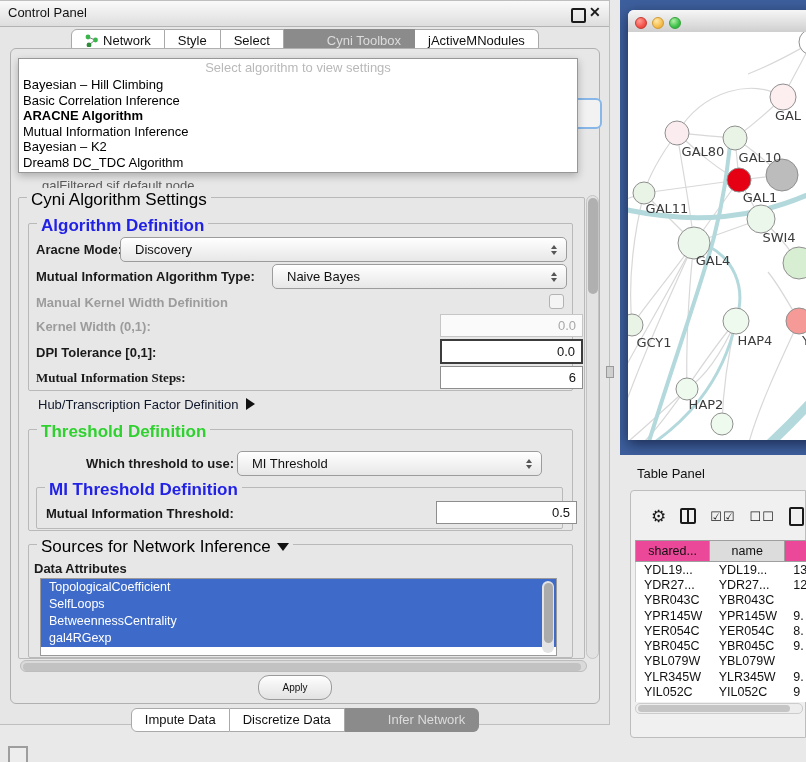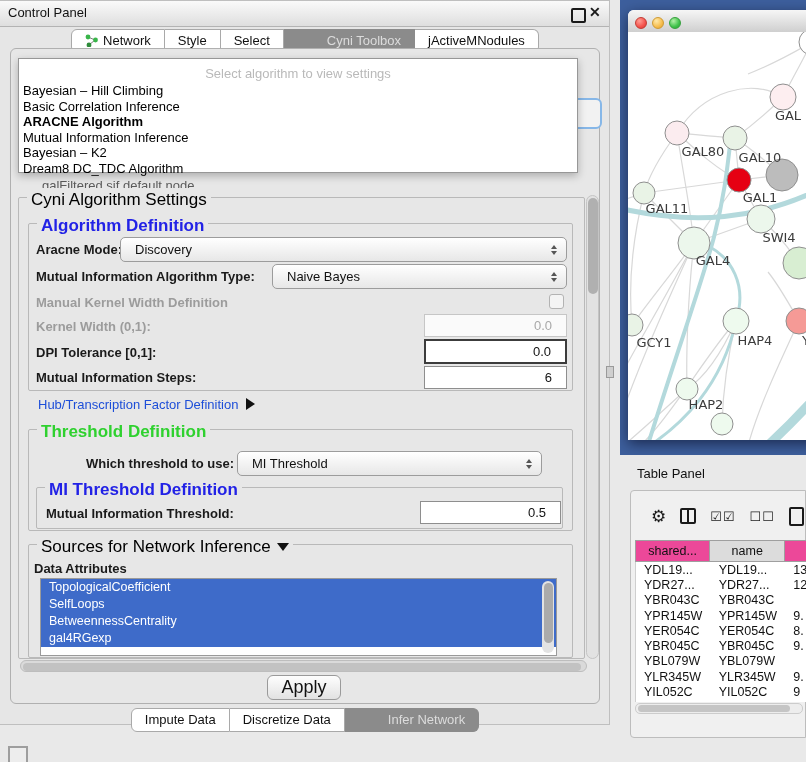--- a/index.html
+++ b/index.html
@@ -22,57 +22,57 @@
   
   #cp-main{left:10px;top:47px;width:590px;height:656px;background:#e7e7e7;border:1px solid #b0b0b0;border-radius:6px;box-sizing:border-box;}
   
   #combo-sliver{left:566px;top:97px;width:32px;height:27px;border:2px solid #86b7e8;border-radius:6px;background:#f2f2f2;}
   
   #partial-text{left:42px;top:174px;width:520px;height:13px;overflow:hidden;font-size:13px;color:#5a5a5a;}
   #partial-text span{position:relative;top:3px;}
   
   #dropdown{left:18px;top:57px;width:560px;height:115px;background:#fff;border:1px solid #979797;
             box-shadow:0 3px 8px rgba(0,0,0,.25);box-sizing:border-box;}
-  #dd-prompt{text-align:center;color:#b9b9b9;font-size:13px;padding-top:7px;height:17px;}
+  #dd-prompt{text-align:center;color:#b9b9b9;font-size:13px;padding-top:1px;height:17px;}
   .dd-item{font-size:13px;color:#000;line-height:15.6px;padding-left:4px;white-space:nowrap;}
   .dd-item.bold{font-weight:bold;}
   
   .group{position:absolute;border:1px solid #b9b9b9;border-radius:2px;box-sizing:border-box;}
   .legend{position:absolute;top:-8px;left:8px;background:#e7e7e7;padding:0 4px;font-size:17px;white-space:nowrap;}
   .legend.blue{color:#2222e6;font-weight:bold;}
   .legend.green{color:#2fd12f;font-weight:bold;}
   .lbl{position:absolute;font-size:13px;font-weight:bold;color:#1a1a1a;white-space:nowrap;}
   .lbl.dis{color:#9c9c9c;}
   .combo{position:absolute;height:25px;border:1px solid #9c9c9c;border-radius:5px;background:linear-gradient(#ffffff,#e7e7e7);
          box-sizing:border-box;display:flex;align-items:center;font-size:13px;color:#111;}
   .combo .ctext{padding-left:14px;flex:1;}
   .stepper{width:18px;display:flex;flex-direction:column;align-items:center;gap:2px;margin-right:3px;}
   .stepper i{width:0;height:0;border-left:3.5px solid transparent;border-right:3.5px solid transparent;display:block;}
   .stepper .up{border-bottom:4px solid #555;}
   .stepper .dn{border-top:4px solid #555;}
   .tfield{position:absolute;background:#fff;border:1px solid #8e8e8e;box-sizing:border-box;font-size:13px;color:#111;
-          display:flex;align-items:center;justify-content:flex-end;padding:0 14px;}
+          display:flex;align-items:center;justify-content:flex-end;padding:0 6px;margin-left:16px;}
   .tfield.dis{background:#fafafa;border-color:#c6c6c6;color:#a8a8a8;}
   .tfield.focus{border:2px solid #3c3c3c;}
   .checkbox{position:absolute;width:15px;height:15px;border:1px solid #b3b3b3;border-radius:3px;background:#f4f4f4;box-sizing:border-box;}
   .tri-right{display:inline-block;width:0;height:0;border-top:6px solid transparent;border-bottom:6px solid transparent;border-left:9px solid #111;margin-left:8px;vertical-align:-1px;}
   .tri-down{display:inline-block;width:0;height:0;border-left:6px solid transparent;border-right:6px solid transparent;border-top:8px solid #111;margin-left:6px;vertical-align:1px;}
   
   #attr-list{left:40px;top:577px;width:517px;height:78px;background:#fff;border:1px solid #9a9a9a;box-sizing:border-box;overflow:hidden;}
   .attr-item{height:17px;line-height:17px;background:#3e6bc9;color:#fff;font-size:12.5px;padding-left:8px;white-space:nowrap;}
   #attr-scroll{position:absolute;right:2px;top:2px;width:12px;height:72px;background:#e3e3e3;border-radius:6px;}
   #attr-thumb{position:absolute;left:1.5px;top:2px;width:9px;height:60px;background:#ababab;border-radius:5px;}
   
   #set-scroll-track{left:586px;top:194px;width:13px;height:464px;background:#e2e2e2;border:1px solid #c4c4c4;border-radius:7px;box-sizing:border-box;}
   #set-scroll-thumb{left:588px;top:197px;width:10px;height:96px;background:#b0b0b0;border-radius:5px;}
   #hscroll{left:20px;top:659px;width:567px;height:12px;background:#dadada;border:1px solid #bdbdbd;border-radius:6px;box-sizing:border-box;}
   #hscroll-thumb{position:absolute;left:2px;top:1.5px;width:558px;height:8px;background:#c2c2c2;border-radius:4px;}
   
-  #apply-btn{left:267px;top:674px;width:72px;height:23px;border:1px solid #9a9a9a;border-radius:6px;
-             background:linear-gradient(#fefefe,#e2e2e2);font-size:18px;color:#111;display:flex;align-items:center;justify-content:center;}
+  #apply-btn{left:258px;top:674px;width:72px;height:23px;border:1px solid #9a9a9a;border-radius:11px;
+             background:linear-gradient(#fefefe,#e2e2e2);font-size:10px;color:#111;display:flex;align-items:center;justify-content:center;}
   #bottom-tabs{left:0;top:707px;width:610px;display:flex;justify-content:center;}
   
   #net-panel{left:620px;top:0;width:186px;height:455px;background:#3d5f9d;overflow:hidden;}
   #mac-win{position:absolute;left:8px;top:10px;width:200px;height:430px;background:#fff;border-radius:6px 0 0 0;
            box-shadow:0 4px 14px rgba(0,0,20,.55);}
   #mac-titlebar{position:absolute;left:0;top:0;width:100%;height:22px;background:linear-gradient(#f6f6f6,#cfcfcf);
                 border-bottom:1px solid #9c9c9c;border-radius:6px 0 0 0;}
   .tl{position:absolute;top:7px;width:12px;height:12px;border-radius:50%;box-sizing:border-box;}
   .tl.red{left:7px;background:radial-gradient(circle at 35% 30%,#ff9d94,#f4534c 60%,#d8382f);border:1px solid #c33b33;}
   .tl.yel{left:24px;background:radial-gradient(circle at 35% 30%,#ffe9a8,#f6bd4e 60%,#dd9e2c);border:1px solid #cf9b33;}
@@ -183,24 +183,24 @@
           <i class="up"></i>
           <i class="dn"></i>
         </span>
     </div>
     <span class="lbl dis" style="left:36px;top:294px;">Manual Kernel Width Definition</span>
     <span class="checkbox" style="left:549px;top:293px;"></span>
     <span class="lbl dis" style="left:36px;top:318px;">Kernel Width (0,1):</span>
     <div class="tfield dis" style="left:424px;top:313px;width:143px;height:23px;">0.0</div>
     <span class="lbl" style="left:36px;top:344px;">DPI Tolerance [0,1]:</span>
     <div class="tfield focus" style="left:424px;top:338px;width:143px;height:25px;">0.0</div>
-    <span class="lbl" style="left:36px;top:369px;">Mutual Information Steps:</span>
+    <span class="lbl" style="left:36px;top:369px;font-family:Liberation Serif, serif;">Mutual Information Steps:</span>
     <div class="tfield" style="left:424px;top:365px;width:143px;height:23px;">6</div>
 
-    <span style="position:absolute;left:38px;top:396px;font-size:13px;color:#1d4ed8;">
+    <span style="position:absolute;left:38px;top:396px;font-size:13px;color:#0f172a;">
       <span>Hub/Transcription Factor Definition</span><span class="tri-right"></span>
     </span>
 
     <div class="group" style="left:28px;top:428px;width:545px;height:102px;">
       <span class="legend green">Threshold Definition</span>
     </div>
     <span class="lbl" style="left:86px;top:455px;">Which threshold to use:</span>
     <div class="combo" style="left:237px;top:450px;width:305px;">
       <span class="ctext">MI Threshold</span>
       <span class="stepper">

